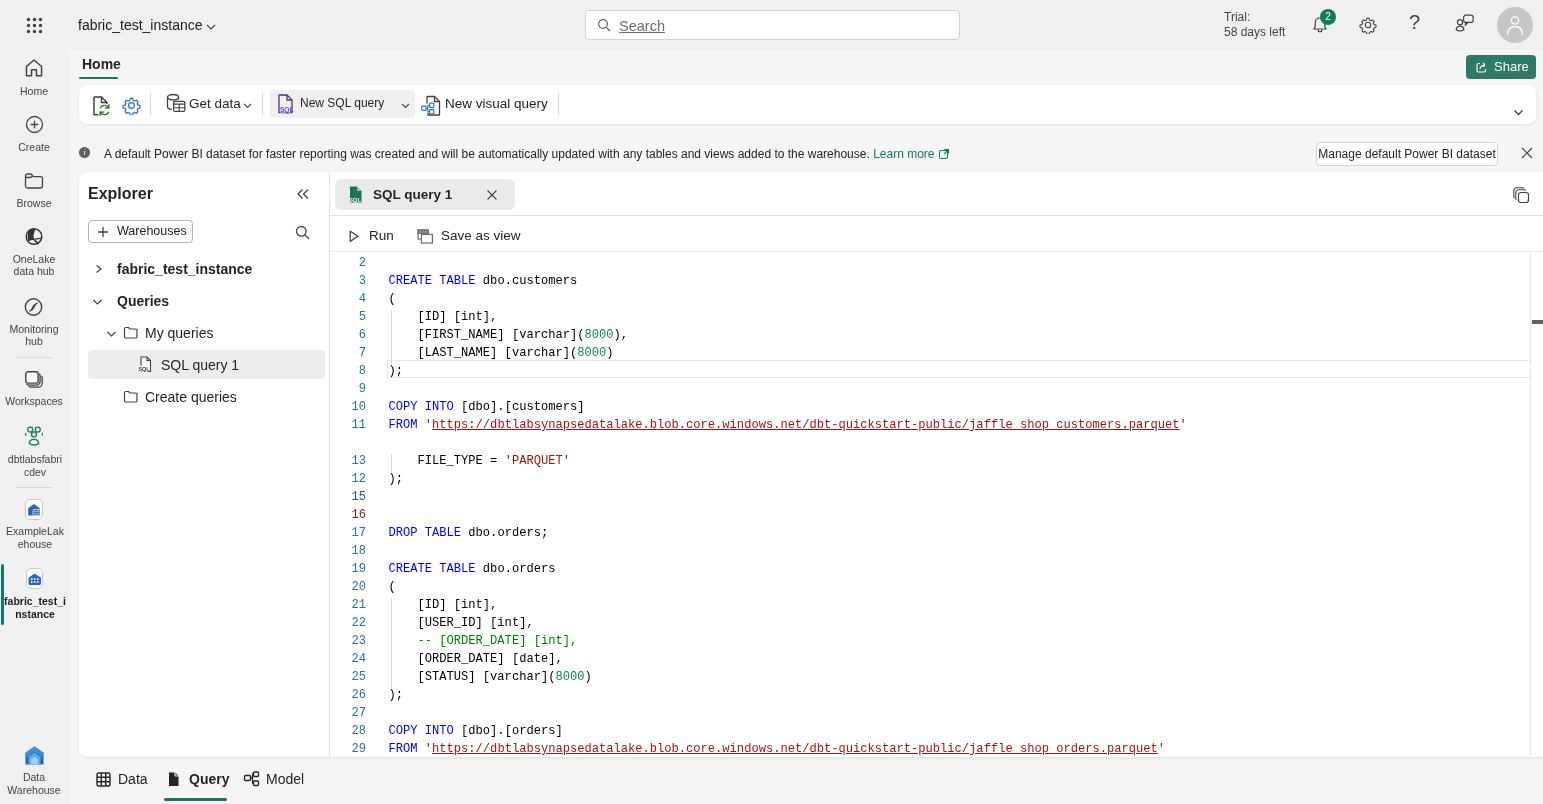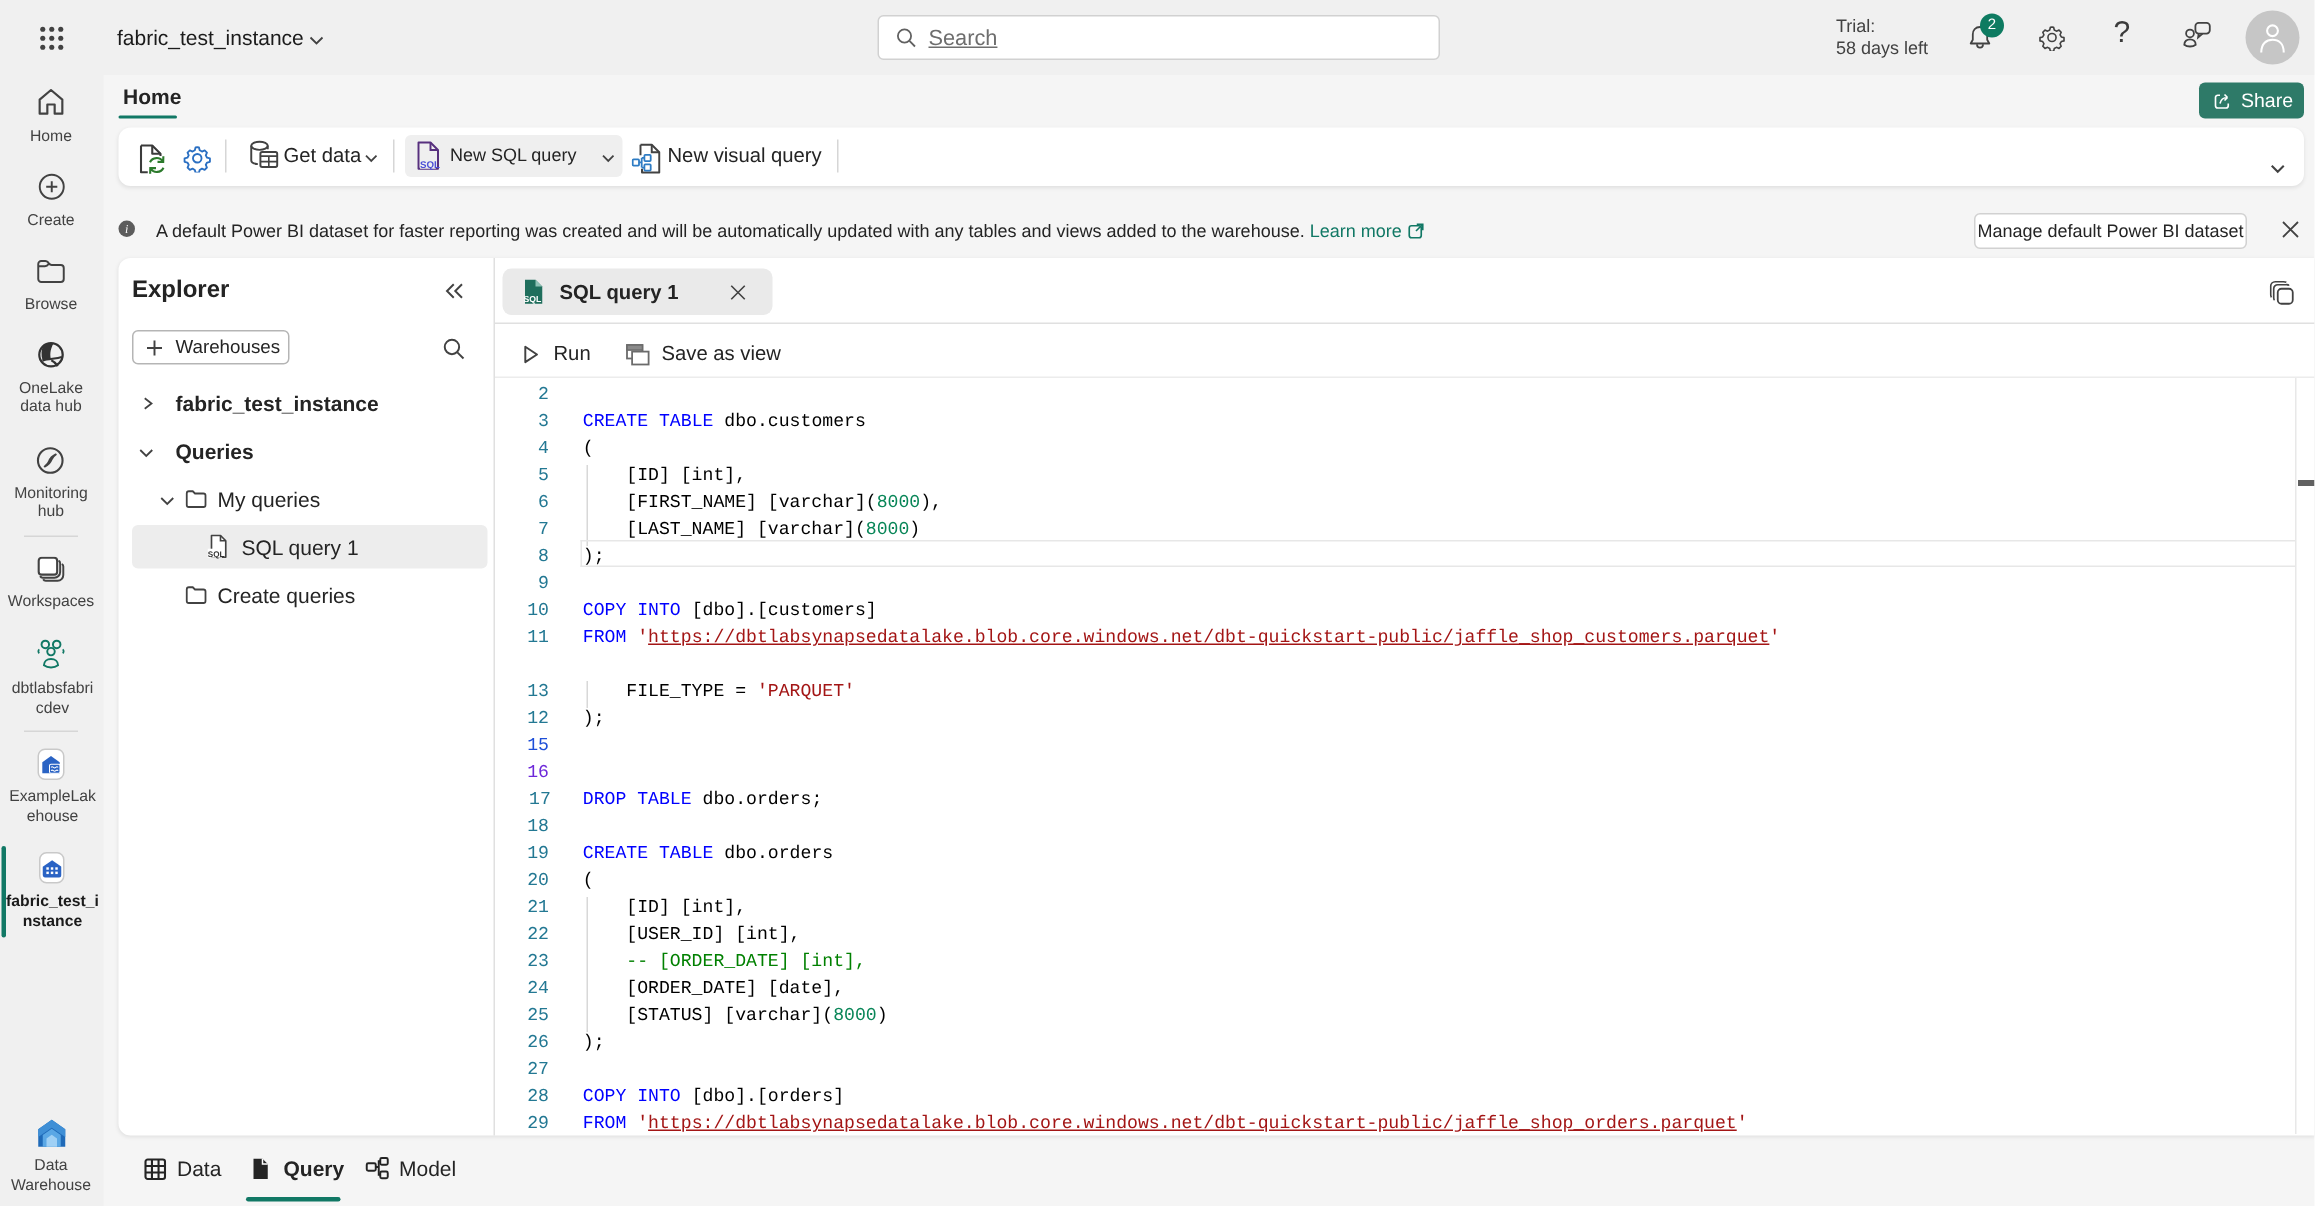--- a/index.html
+++ b/index.html
@@ -362,25 +362,25 @@
     </div>
     <div style="position:absolute;left:0;top:216px;height:18px;width:1200px;">
       <span style="position:absolute;left:0;top:4px;width:36px;text-align:right;font-family:'Liberation Mono',monospace;font-size:12.1px;color:#237893;">12</span>
       <span style="position:absolute;left:58.5px;top:4px;font-family:'Liberation Mono',monospace;font-size:12.1px;color:#000;white-space:pre;">);</span>
     </div>
     <div style="position:absolute;left:0;top:234px;height:18px;width:1200px;">
       <span style="position:absolute;left:0;top:4px;width:36px;text-align:right;font-family:'Liberation Mono',monospace;font-size:12.1px;color:#1d4ed8;">15</span>
       <span style="position:absolute;left:58.5px;top:4px;font-family:'Liberation Mono',monospace;font-size:12.1px;color:#000;white-space:pre;"></span>
     </div>
     <div style="position:absolute;left:0;top:252px;height:18px;width:1200px;">
-      <span style="position:absolute;left:0;top:4px;width:36px;text-align:right;font-family:'Liberation Mono',monospace;font-size:12.1px;color:#6d28d9;">16</span>
+      <span style="position:absolute;left:0;top:4px;width:36px;text-align:right;font-family:'Liberation Mono',monospace;font-size:12.1px;color:#7f1d1d;">16</span>
       <span style="position:absolute;left:58.5px;top:4px;font-family:'Liberation Mono',monospace;font-size:12.1px;color:#000;white-space:pre;"></span>
     </div>
     <div style="position:absolute;left:0;top:270px;height:18px;width:1200px;">
-      <span style="position:absolute;left:12px;top:4px;width:36px;text-align:center;font-family:'Liberation Mono',monospace;font-size:12.1px;color:#237893;">17</span>
+      <span style="position:absolute;left:0;top:4px;width:36px;text-align:right;font-family:'Liberation Mono',monospace;font-size:12.1px;color:#237893;">17</span>
       <span style="position:absolute;left:58.5px;top:4px;font-family:'Liberation Mono',monospace;font-size:12.1px;color:#000;white-space:pre;"><span style="color:#0000ff">DROP</span> <span style="color:#0000ff">TABLE</span> dbo.orders;</span>
     </div>
     <div style="position:absolute;left:0;top:288px;height:18px;width:1200px;">
       <span style="position:absolute;left:0;top:4px;width:36px;text-align:right;font-family:'Liberation Mono',monospace;font-size:12.1px;color:#237893;">18</span>
       <span style="position:absolute;left:58.5px;top:4px;font-family:'Liberation Mono',monospace;font-size:12.1px;color:#000;white-space:pre;"></span>
     </div>
     <div style="position:absolute;left:0;top:306px;height:18px;width:1200px;">
       <span style="position:absolute;left:0;top:4px;width:36px;text-align:right;font-family:'Liberation Mono',monospace;font-size:12.1px;color:#237893;">19</span>
       <span style="position:absolute;left:58.5px;top:4px;font-family:'Liberation Mono',monospace;font-size:12.1px;color:#000;white-space:pre;"><span style="color:#0000ff">CREATE</span> <span style="color:#0000ff">TABLE</span> dbo.orders</span>
     </div>

